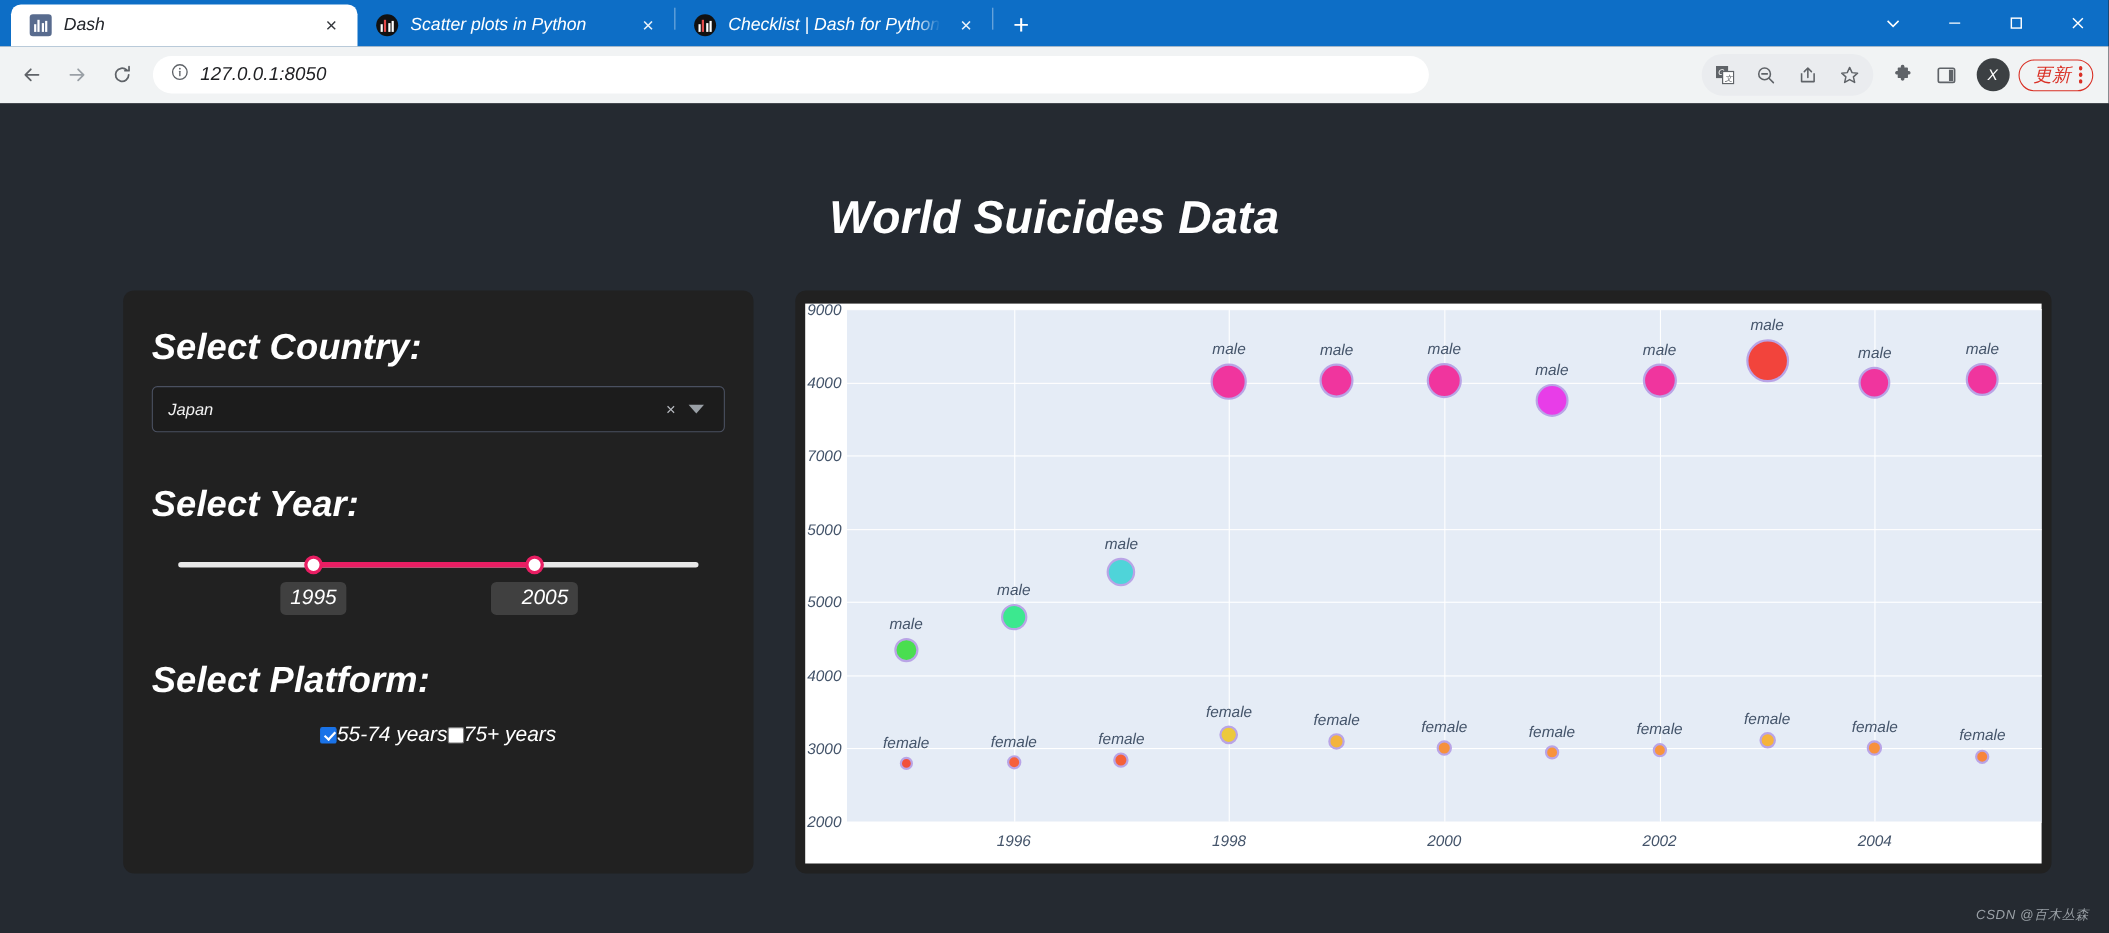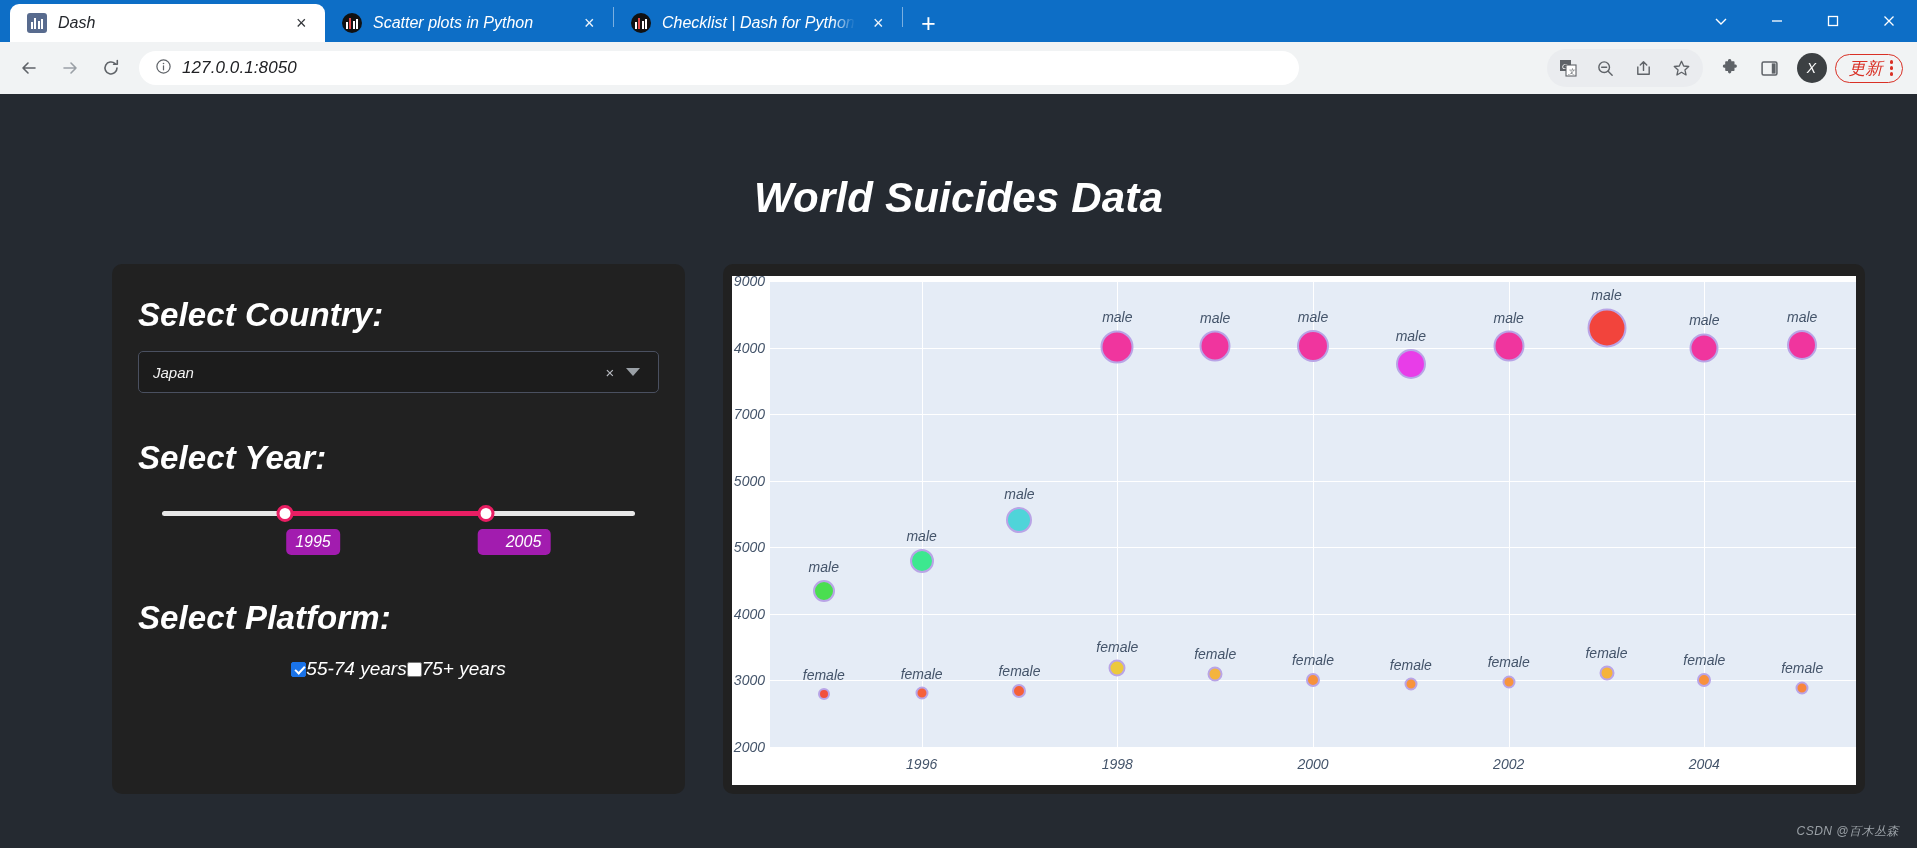--- a/index.html
+++ b/index.html
@@ -219,26 +219,25 @@
     position: absolute; top: 2px;
     width: 17px; height: 17px; border-radius: 50%;
     background: #ffffff; border: 3px solid #e91e63;
     transform: translateX(-50%);
   }
   .slider-handle.h1 { left: 26%; }
   .slider-handle.h2 { left: 68.5%; }
   .slider-tip {
     position: absolute; top: 26px;
     transform: translateX(-50%);
-    background: #a21caf;
+    background: #404040;
     color: #ffffff;
-    font-size: 16px;
+    font-size: 19px;
     padding: 4px 9px;
     border-radius: 5px;
-    margin-left: 28px;
   }
   .slider-tip.t1 { left: 26%; }
   .slider-tip.t2 { left: 68.5%; padding-left: 28px; }
 
   .platform-label { margin-top: 32px; }
   .checks {
     margin-top: 14px;
     text-align: center;
     color: #ffffff;
     font-size: 19px;

